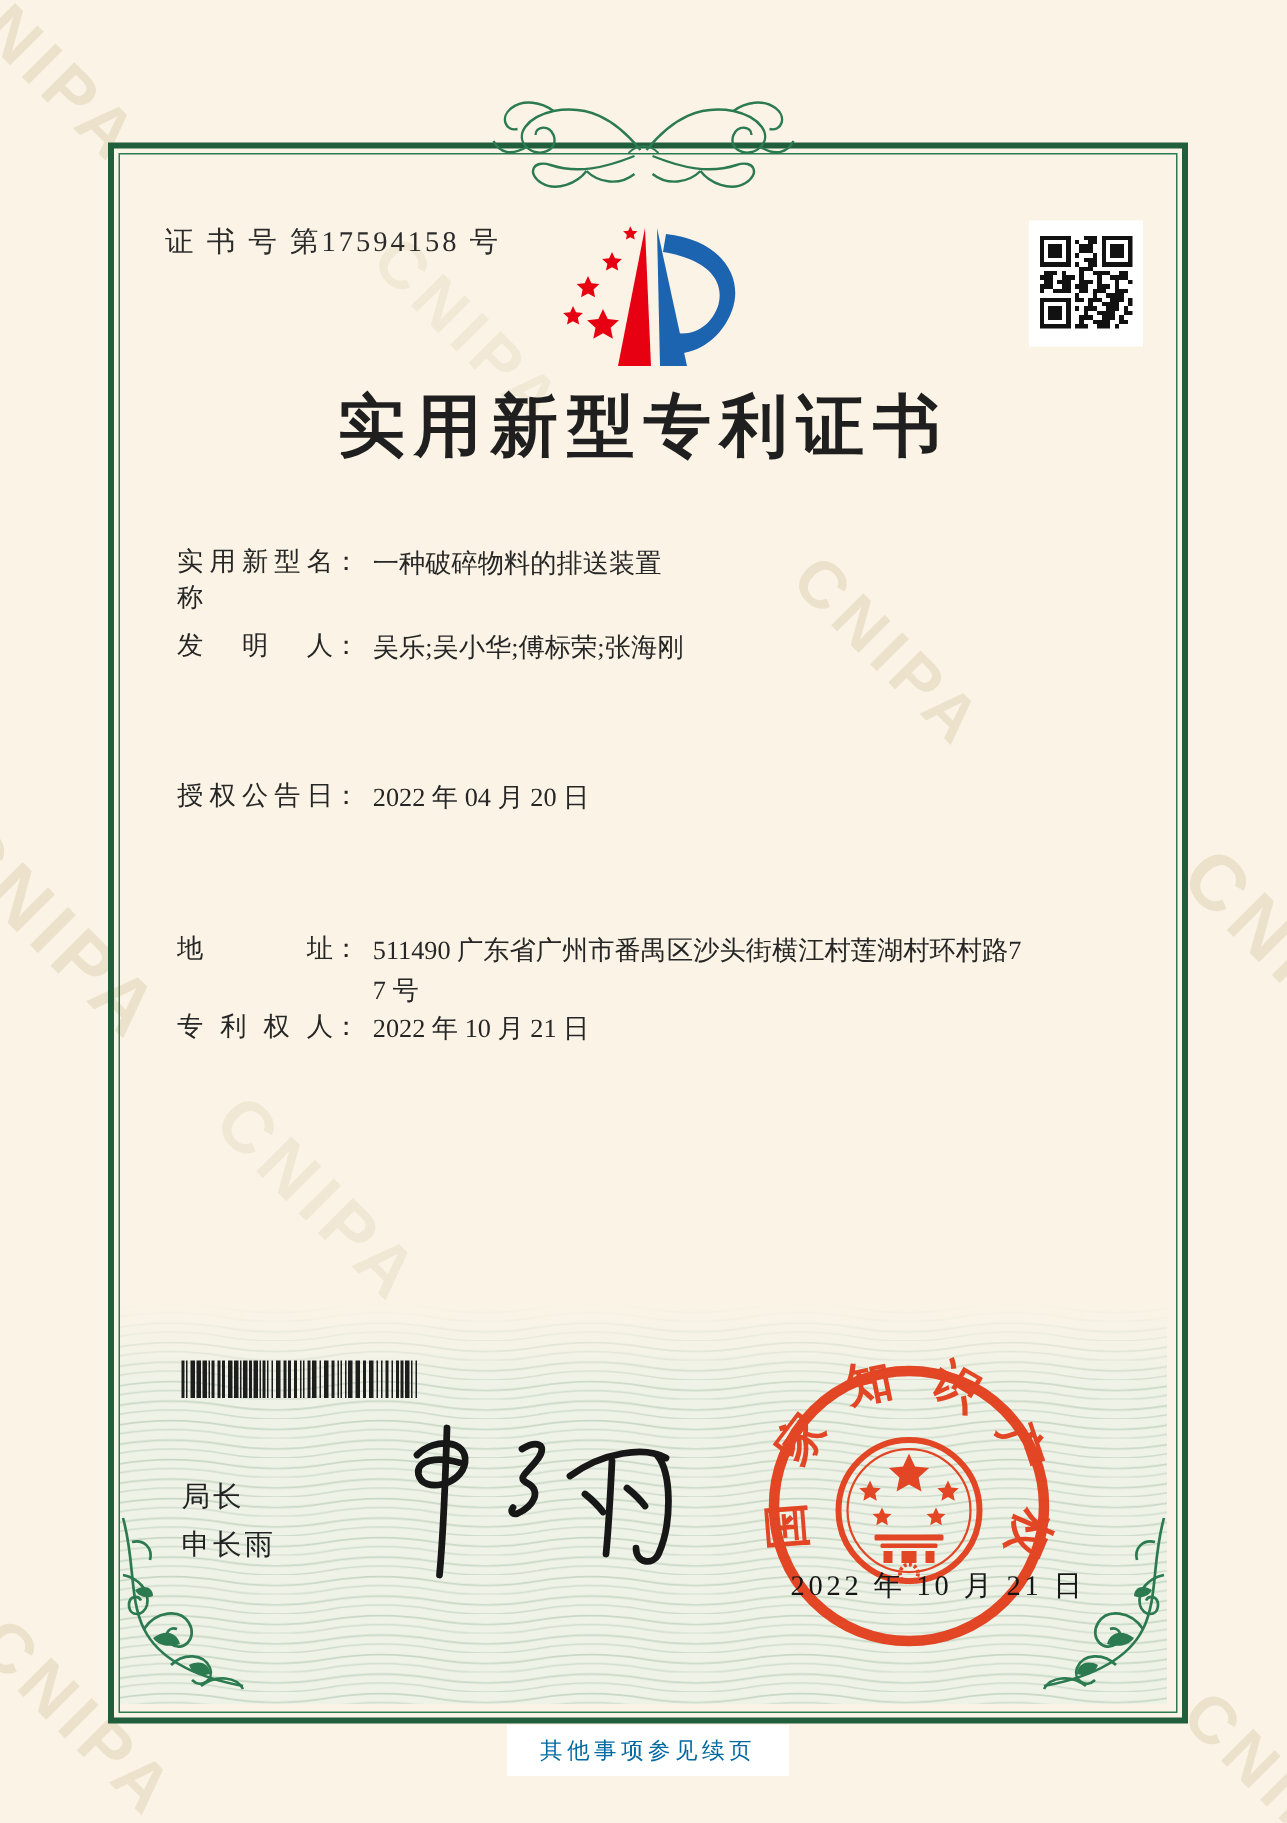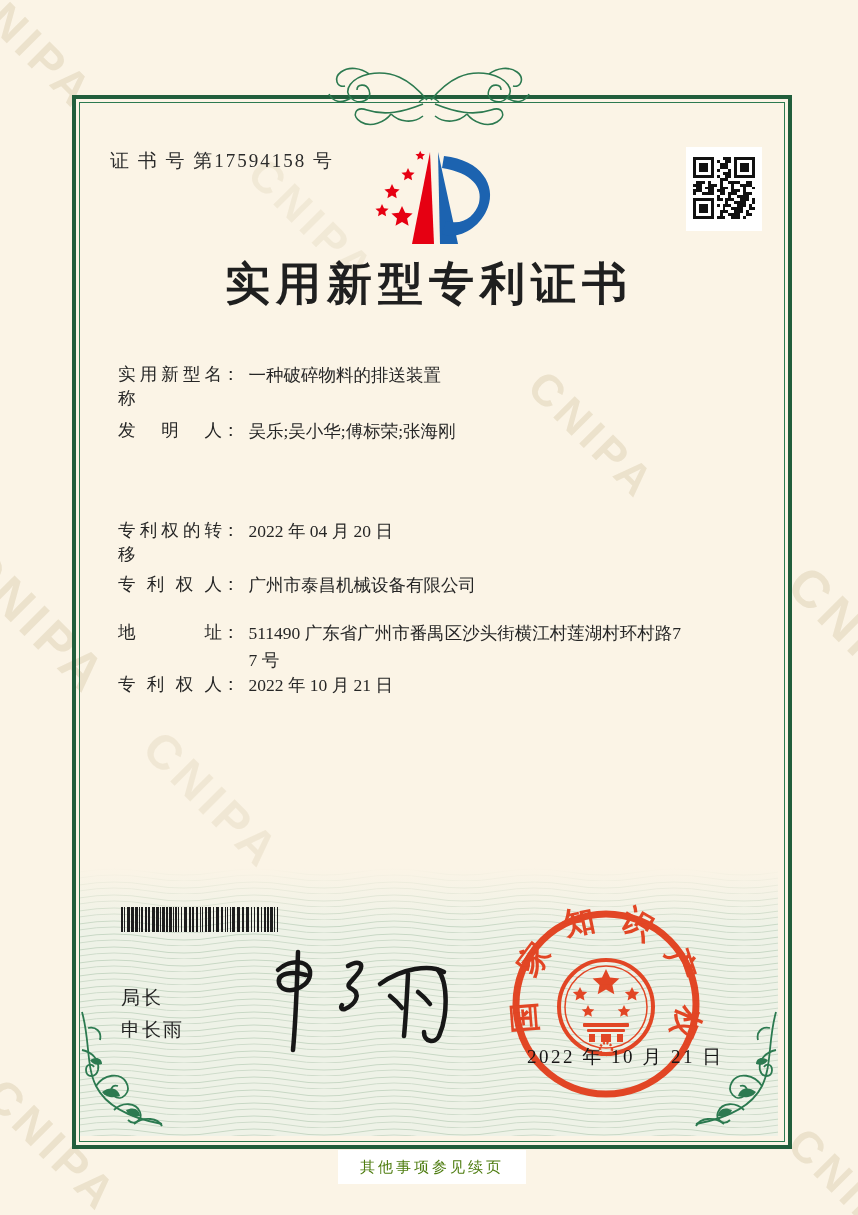--- a/index.html
+++ b/index.html
@@ -62,21 +62,21 @@
   .signature{position:absolute;left:252px;top:944px;width:212px;height:118px;}
 
   .seal{position:absolute;left:505px;top:903px;width:202px;height:202px;z-index:5;opacity:.93;}
   .seal-date{position:absolute;left:527px;top:1044px;z-index:6;font-size:19px;
              color:#161616;letter-spacing:2.5px;white-space:nowrap;}
 
   .page-info{position:absolute;left:0;top:1108px;width:858px;text-align:center;
              font-size:15px;letter-spacing:2px;color:#333;}
   .cont-note{position:absolute;left:338px;top:1150px;width:188px;height:34px;background:#ffffff;
              display:flex;align-items:center;justify-content:center;font-size:15px;
-             letter-spacing:3px;color:#4d7c0f;z-index:4;}
+             letter-spacing:3px;color:#0369a1;z-index:4;}
 </style>
 </head>
 <body>
 
 <div id="page">
 
   <div class="wm" style="left:28px;top:42px;font-size:46px;">CNIPA</div>
   <div class="wm" style="left:312px;top:222px;font-size:44px;opacity:.45;">CNIPA</div>
   <div class="wm" style="left:592px;top:435px;font-size:44px;">CNIPA</div>
   <div class="wm" style="left:34px;top:620px;font-size:52px;">CNIPA</div>
@@ -420,24 +420,21 @@
 
     <div class="doc-title">实用新型专利证书</div>
 
     <div class="frow" style="top:362px;">
       <span class="flabel">实用新型名称</span><span class="fcolon">：</span><span class="fvalue">一种破碎物料的排送装置</span>
     </div>
     <div class="frow" style="top:418px;">
       <span class="flabel">发明人</span><span class="fcolon">：</span><span class="fvalue">吴乐;吴小华;傅标荣;张海刚</span>
     </div>
     <div class="frow" style="top:518px;">
-      <span class="flabel">专利权的转移</span><span class="fcolon">：</span><span class="fvalue">2022 年 04 月 20 日</span>
-    </div>
-    <div class="frow" style="top:572px;">
-      <span class="flabel">专利权人</span><span class="fcolon">：</span><span class="fvalue">广州市泰昌机械设备有限公司</span>
+      <span class="flabel">授权公告日</span><span class="fcolon">：</span><span class="fvalue">2022 年 04 月 20 日</span>
     </div>
     <div class="frow" style="top:620px;">
       <span class="flabel">地址</span><span class="fcolon">：</span><span class="fvalue">511490 广东省广州市番禺区沙头街横江村莲湖村环村路7
 7 号</span>
     </div>
     <div class="frow" style="top:672px;width:624px;">
       <span class="flabel">专利权人</span><span class="fcolon">：</span><span class="fvalue">2022 年 10 月 21 日</span>
     </div>
 
 

